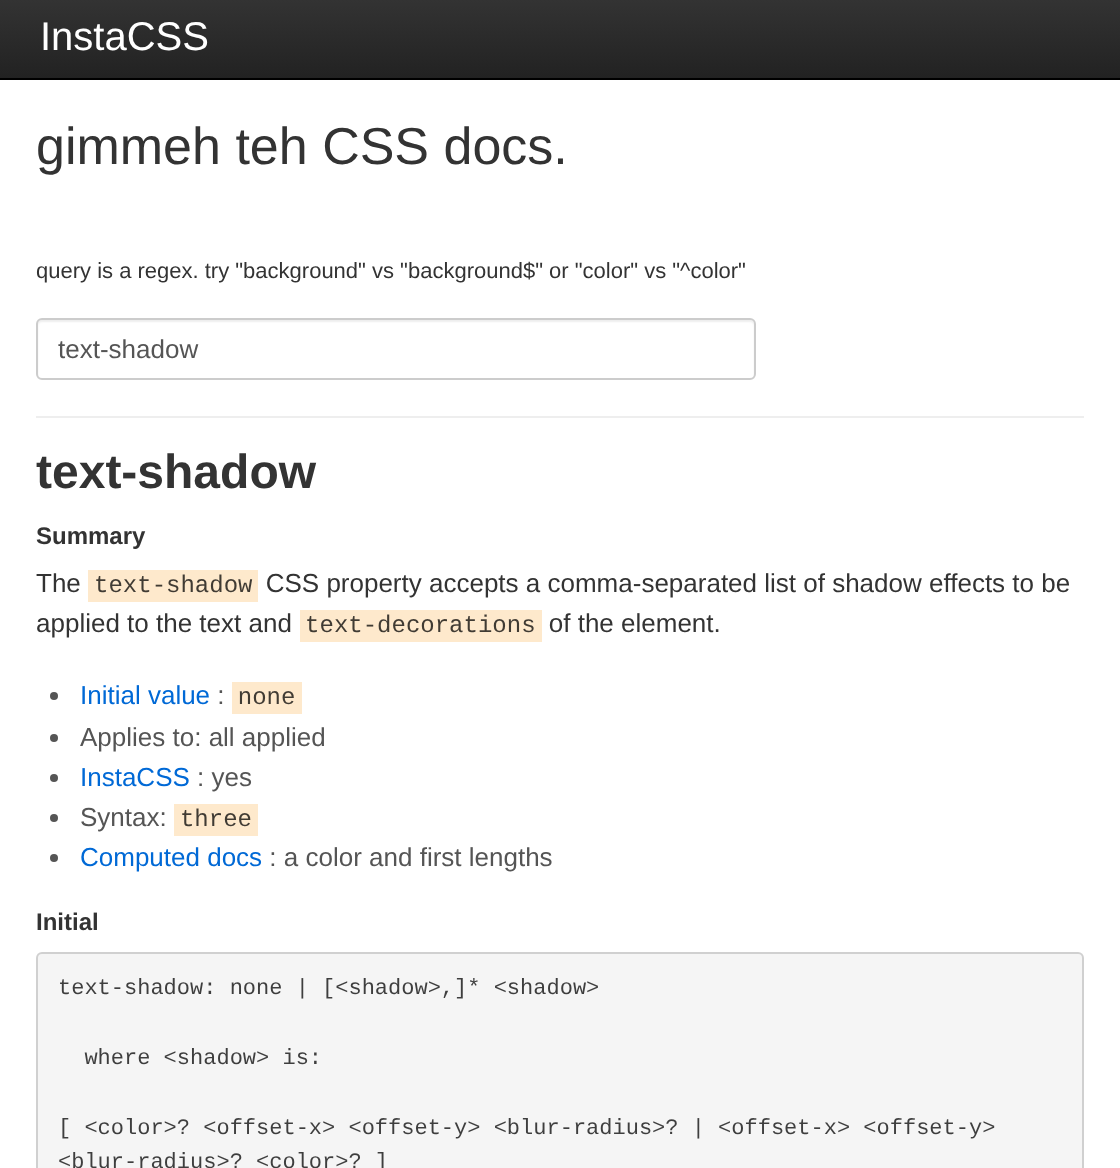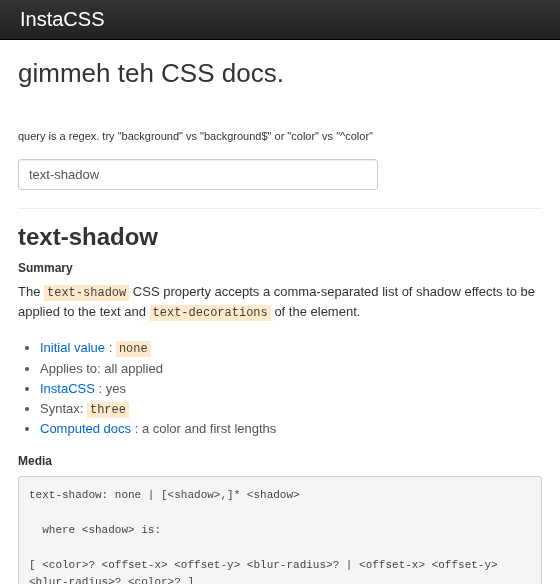--- a/index.html
+++ b/index.html
@@ -53,19 +53,19 @@
       <a href="#">InstaCSS</a><span> : yes</span>
     </li>
     <li>
       <span>Syntax: </span><code class="inline">three</code>
     </li>
     <li>
       <a href="#">Computed docs</a><span> : a color and first lengths</span>
     </li>
   </ul>
 
-  <h3>Media</h3>
+  <h3>Initial</h3>
   <div class="syntax-box">text-shadow: none | [&lt;shadow&gt;,]* &lt;shadow&gt;
 
   where &lt;shadow&gt; is:
 
 [ &lt;color&gt;? &lt;offset-x&gt; &lt;offset-y&gt; &lt;blur-radius&gt;? | &lt;offset-x&gt; &lt;offset-y&gt; &lt;blur-radius&gt;? &lt;color&gt;? ]</div>
 </div>
 
 </body></html>

